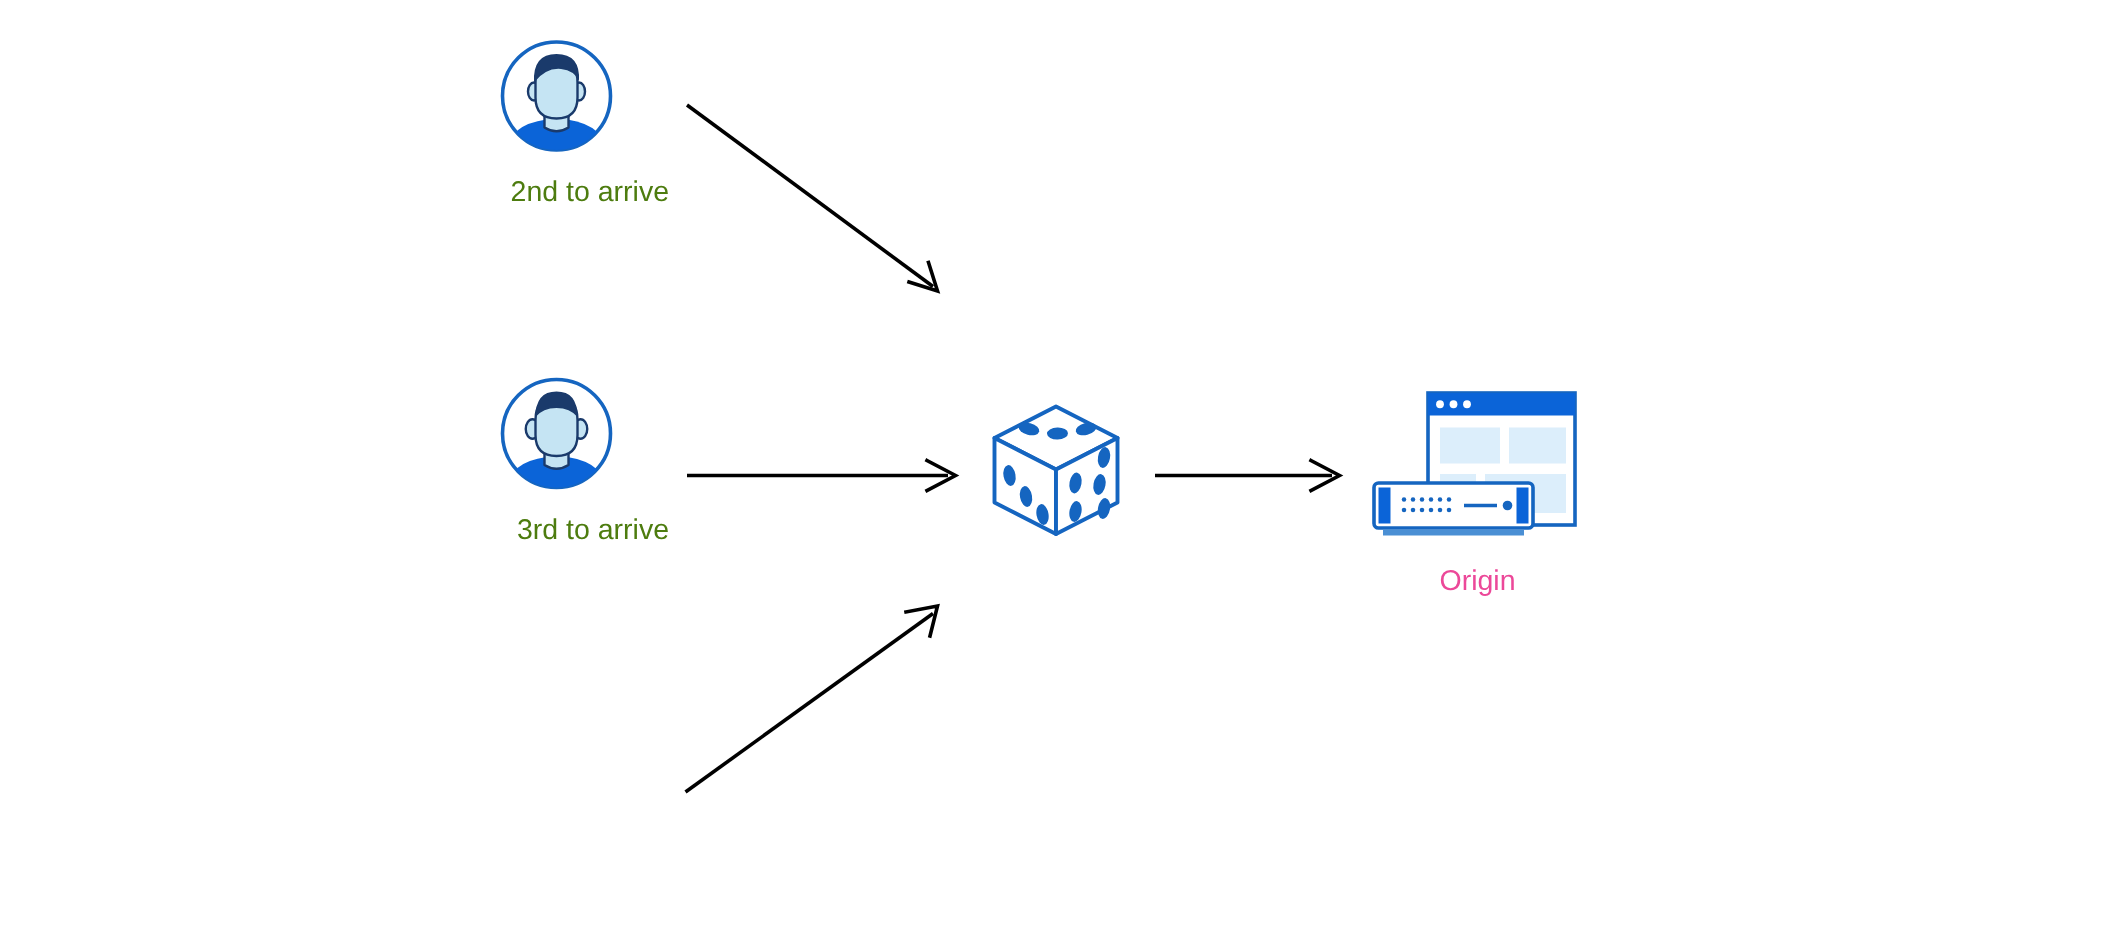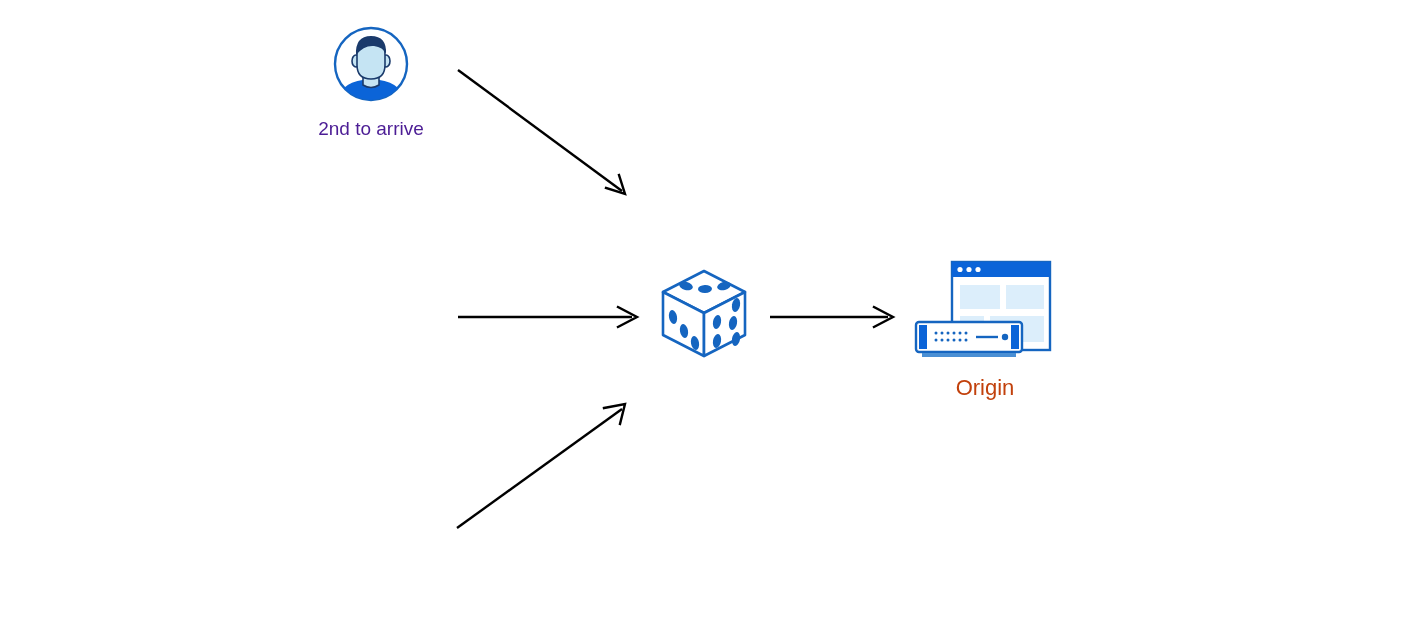--- a/index.html
+++ b/index.html
@@ -22,24 +22,24 @@
   }
   .avatar-node { width: 150px; }
   .avatar-wrap {
     width: 78px;
     height: 78px;
     margin: 0 auto;
     position: relative;
   }
   .node-label {
     margin-top: 14px;
-    text-align: center;
+    text-align: right;
     font-size: 19px;
     line-height: 24px;
-    color: #4c1d95;
+    color: #4d7c0f;
     white-space: nowrap;
   }
 
   
   .arrow-layer {
     position: absolute;
     left: 0;
     top: 0;
     width: 1405px;
     height: 633px;
@@ -53,23 +53,23 @@
   .origin-node { width: 190px; }
   .origin-art {
     position: relative;
     width: 150px;
     height: 110px;
     margin: 0 auto;
   }
   .origin-label {
     margin-top: 8px;
     text-align: center;
-    font-size: 22px;
+    font-size: 19px;
     line-height: 24px;
-    color: #c2410c;
+    color: #ec4899;
   }
 </style>
 </head>
 <body>
 
 <div id="canvas">
 
   <svg class="arrow-layer" viewBox="0 0 1405 633">
 
     <g>
@@ -113,20 +113,42 @@
 
           <path d="M25 30 q0 -15 14 -15 q14 0 14 15 v10 q0 14 -14 14 q-14 0 -14 -14 z" fill="#c5e4f3" stroke="#1a3a6b" stroke-width="1.6"></path>
 
           <path d="M24 30 q-1 -19 15 -19 q16 0 15 18 q-3 -7 -12 -8 q-10 -1 -18 9 z" fill="#1a3a6b"></path>
         </g>
       </svg>
     </div>
     <div class="node-label">2nd to arrive</div>
   </div>
 
+  <div class="node avatar-node" style="left:296px; top:250px;">
+    <div class="avatar-wrap">
+      <svg width="78" height="78" viewBox="0 0 78 78">
+        <defs>
+          <clipPath id="clipB">
+              <circle cx="39" cy="39" r="36"></circle>
+            </clipPath>
+        </defs>
+        <circle cx="39" cy="39" r="36" fill="#ffffff" stroke="#1565c0" stroke-width="2.4"></circle>
+        <g clip-path="url(#clipB)">
+          <path d="M6 78 q0 -22 33 -24 q33 2 33 24 z" fill="#0b64d8"></path>
+          <path d="M31 46 h16 v14 q-8 5 -16 0 z" fill="#c5e4f3" stroke="#1a3a6b" stroke-width="1.6" stroke-linejoin="round"></path>
+          <ellipse cx="23" cy="36" rx="4.5" ry="6.5" fill="#c5e4f3" stroke="#1a3a6b" stroke-width="1.6"></ellipse>
+          <ellipse cx="55" cy="36" rx="4.5" ry="6.5" fill="#c5e4f3" stroke="#1a3a6b" stroke-width="1.6"></ellipse>
+          <path d="M25 30 q0 -15 14 -15 q14 0 14 15 v10 q0 14 -14 14 q-14 0 -14 -14 z" fill="#c5e4f3" stroke="#1a3a6b" stroke-width="1.6"></path>
+
+          <path d="M25 28 q0 -17 14 -17 q14 0 14 17 q-5 -6 -14 -6 q-9 0 -14 6 z" fill="#1a3a6b"></path>
+        </g>
+      </svg>
+    </div>
+    <div class="node-label">3rd to arrive</div>
+  </div>
 
 
   <div class="node dice-node" style="left:657px; top:265px;">
     <svg width="100" height="100" viewBox="0 0 100 100">
       <g stroke="#1565c0" stroke-width="2.6" fill="#ffffff" stroke-linejoin="round">
 
         <path d="M47 6 L88 27 L47 48 L6 27 Z"></path>
 
         <path d="M6 27 L47 48 L47 91 L6 70 Z"></path>
 

